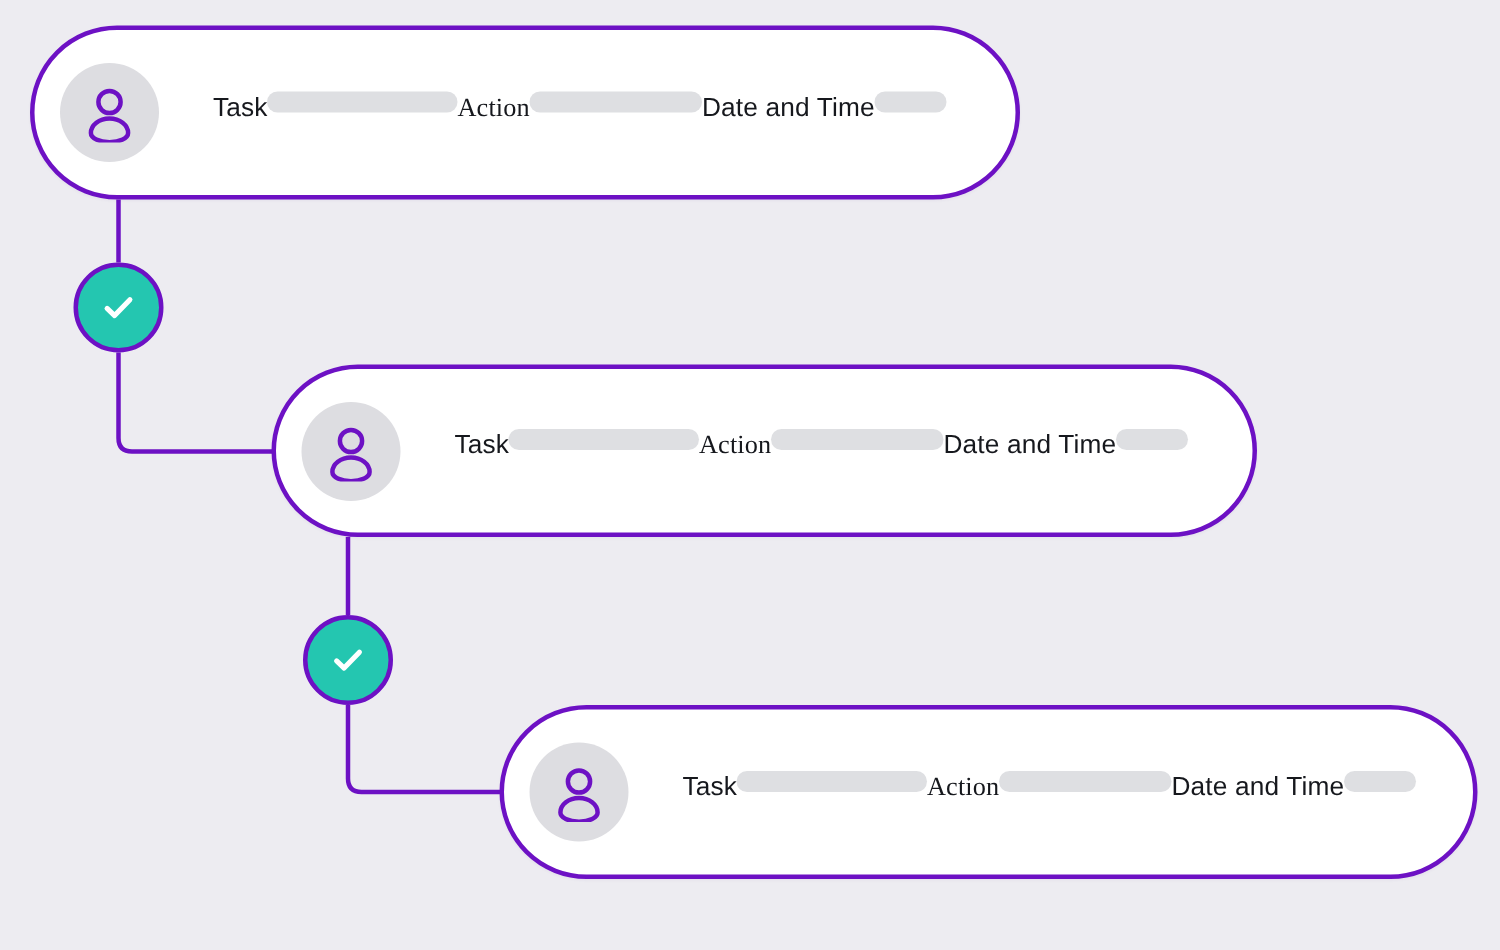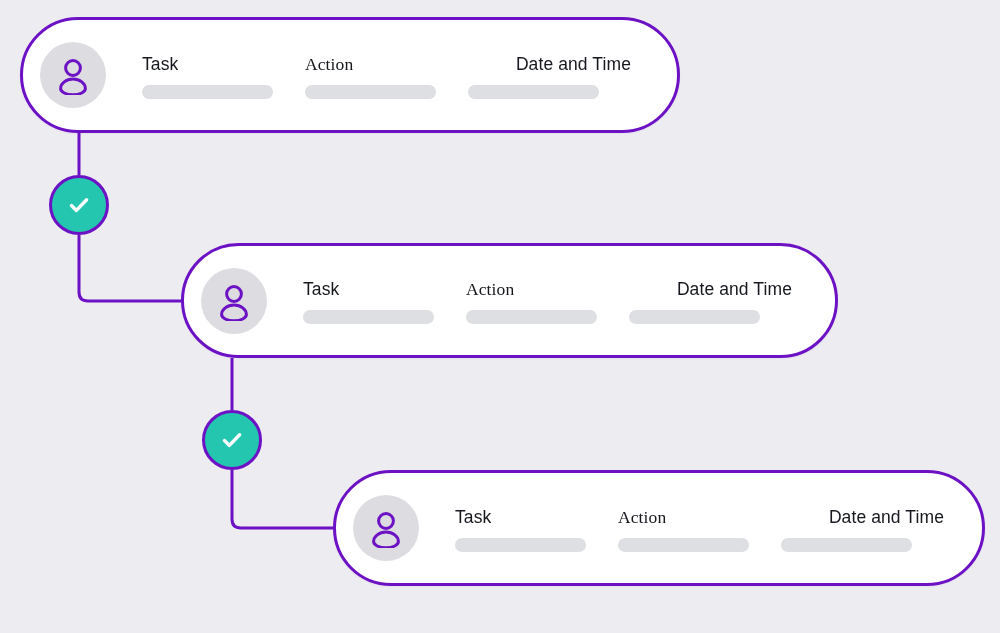--- a/index.html
+++ b/index.html
@@ -59,21 +59,21 @@
   .fields {
     flex: 1 1 auto;
     display: flex;
     align-items: flex-start;
     margin-left: 36px;
     padding-top: 2px;
   }
 
   .field {
     display: flex;
-    flex-direction: column;
+    flex-direction: row;
   }
   .field.f0 { width: 163px; }
   .field.f1 { width: 163px; font-family: Liberation Serif, serif; }
   .field.f2 { width: 163px; text-align: right; }
 
   .field-label {
     font-size: 17.5px;
     line-height: 20px;
     color: #16181d;
     letter-spacing: 0.1px;

